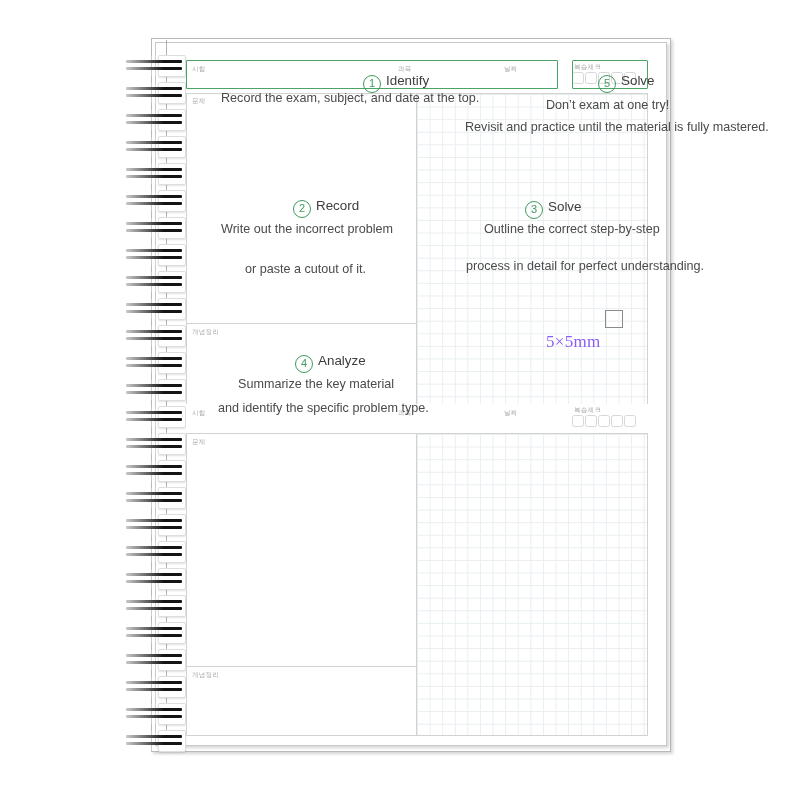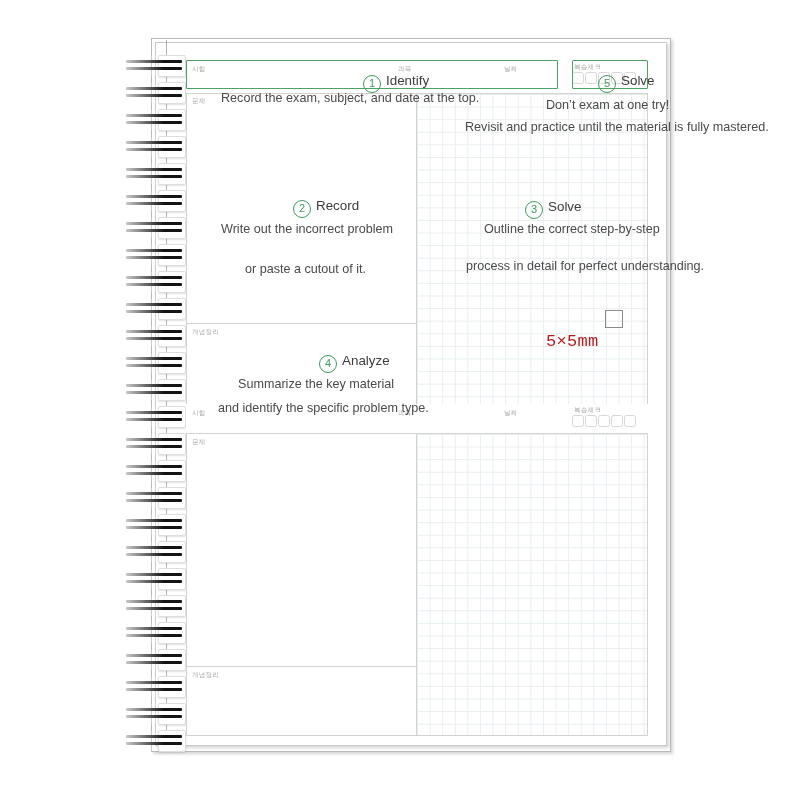--- a/index.html
+++ b/index.html
@@ -68,22 +68,22 @@
        font-family:"Liberation Sans", sans-serif;}
   .ann .num{
     display:inline-block;width:16px;height:16px;line-height:14px;
     border:1.3px solid #3f9a5e;border-radius:50%;
     color:#3f9a5e;text-align:center;font-size:11px;
     vertical-align:-2px;margin-right:5px;
   }
   .ann .ttl{font-size:13.4px;color:#3d3d3d;}
 
   .sqsample{position:absolute;width:16px;height:16px;border:1.1px solid #8a8a8a;background:transparent;}
-  .mmlabel{position:absolute;font-size:17px;color:#b91c1c;letter-spacing:.3px;
-           font-family:Liberation Mono, monospace;}
+  .mmlabel{position:absolute;font-size:17px;color:#8b5cf6;letter-spacing:.3px;
+           font-family:Liberation Serif, serif;}
 </style>
 </head>
 <body>
 
 <div id="stage">
 
   <div class="page" id="page-back"></div>
   <div class="page" id="page-front"></div>
 
   <div id="spiral">
@@ -319,20 +319,20 @@
     </div>
     <div class="ann" style="left:221px;top:222px;">Write out the incorrect problem</div>
     <div class="ann" style="left:245px;top:262px;">or paste a cutout of it.</div>
 
     <div class="ann" style="left:525px;top:199px;">
       <span class="num">3</span><span class="ttl">Solve</span>
     </div>
     <div class="ann" style="left:484px;top:222px;">Outline the correct step-by-step</div>
     <div class="ann" style="left:466px;top:247px;margin-top:12px;">process in detail for perfect understanding.</div>
 
-    <div class="ann" style="left:295px;top:353px;margin-left:24px;">
+    <div class="ann" style="left:295px;top:353px;">
       <span class="num">4</span><span class="ttl">Analyze</span>
     </div>
     <div class="ann" style="left:238px;top:377px;">Summarize the key material</div>
     <div class="ann" style="left:218px;top:401px;">and identify the specific problem type.</div>
   </div>
 
 </div>
 
 </body></html>

